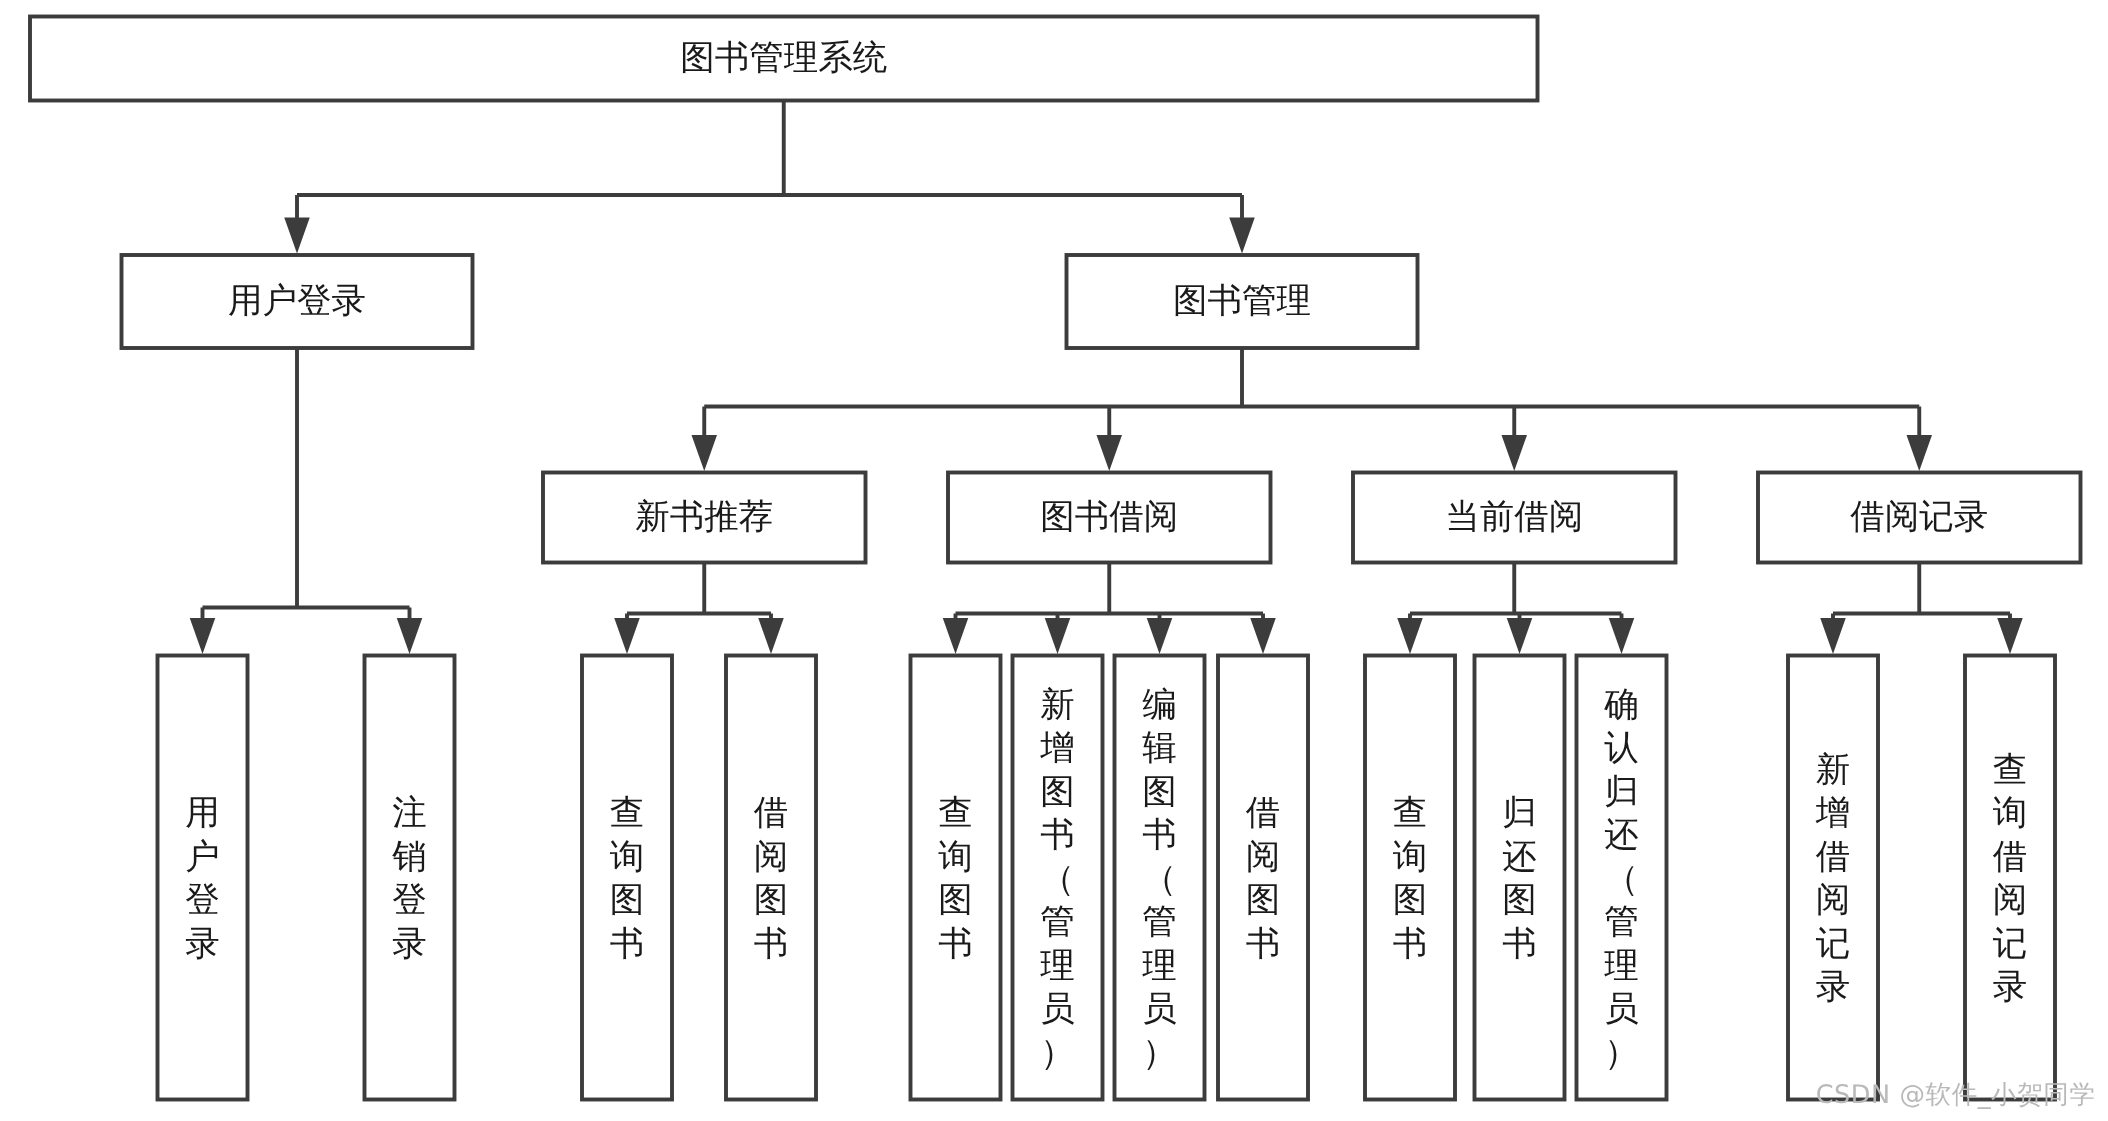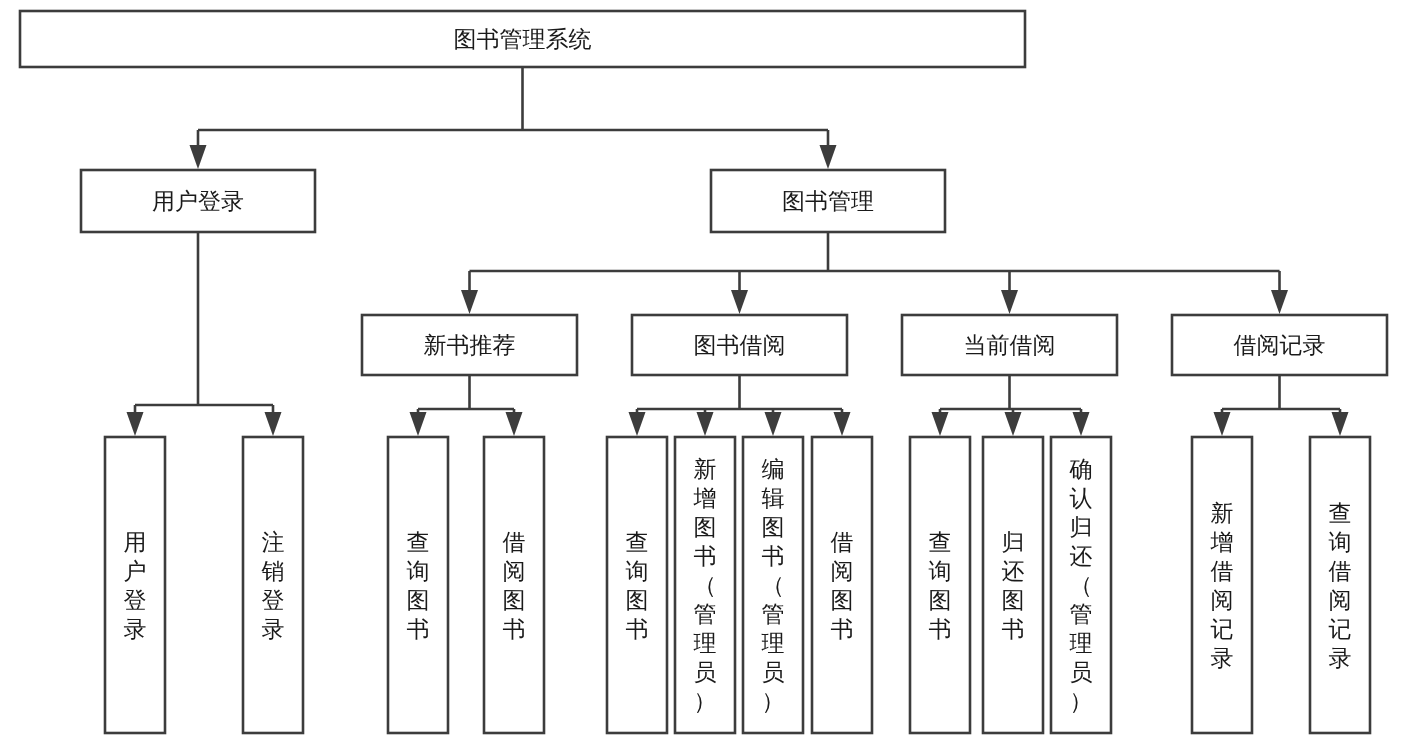--- a/index.html
+++ b/index.html
@@ -217,13 +217,14 @@
         <g>
           <rect class="node-box" x="1192" y="437" width="60" height="296"></rect>
           <text class="node-label-v" x="1222" y="520.62"><tspan class="node-label-v-line" x="1222" dy="0">新</tspan><tspan class="node-label-v-line" x="1222" dy="29">增</tspan><tspan class="node-label-v-line" x="1222" dy="29">借</tspan><tspan class="node-label-v-line" x="1222" dy="29">阅</tspan><tspan class="node-label-v-line" x="1222" dy="29">记</tspan><tspan class="node-label-v-line" x="1222" dy="29">录</tspan></text>
         </g>
         <g>
           <rect class="node-box" x="1310" y="437" width="60" height="296"></rect>
           <text class="node-label-v" x="1340" y="520.62"><tspan class="node-label-v-line" x="1340" dy="0">查</tspan><tspan class="node-label-v-line" x="1340" dy="29">询</tspan><tspan class="node-label-v-line" x="1340" dy="29">借</tspan><tspan class="node-label-v-line" x="1340" dy="29">阅</tspan><tspan class="node-label-v-line" x="1340" dy="29">记</tspan><tspan class="node-label-v-line" x="1340" dy="29">录</tspan></text>
         </g>
       </g>
   </svg>
+  <div class="watermark">CSDN @软件_小贺同学</div>
 </div>
 
 </body></html>

